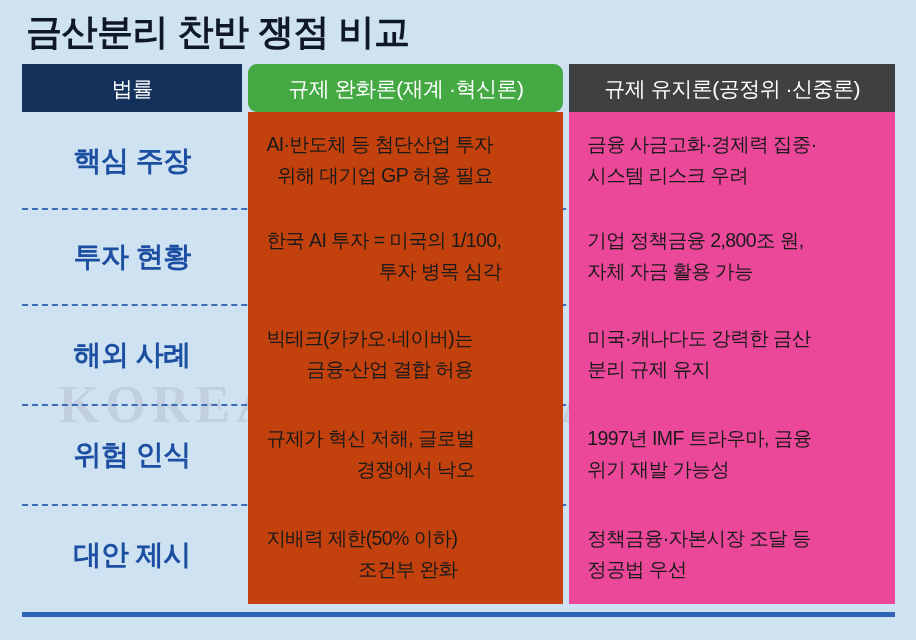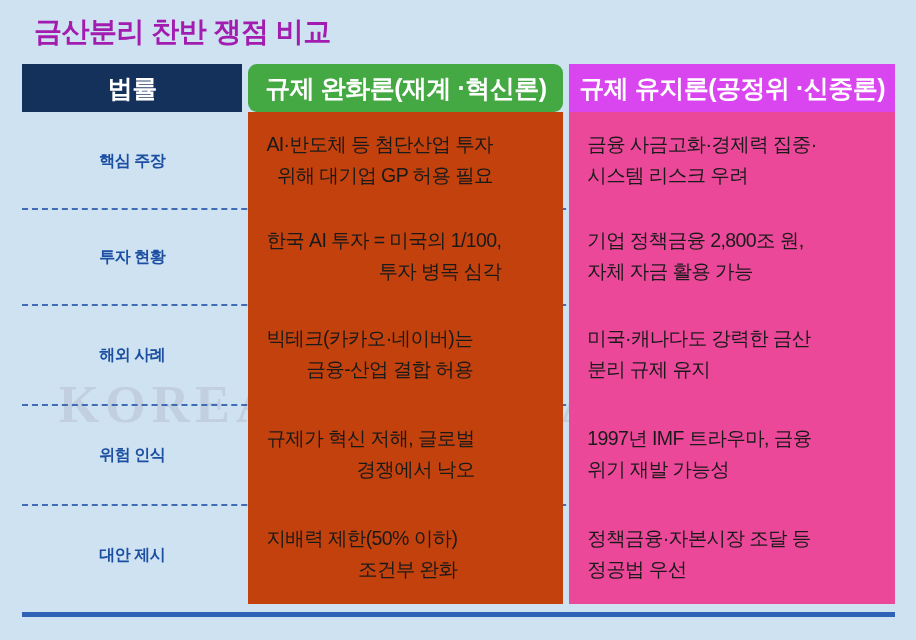--- a/index.html
+++ b/index.html
@@ -40,25 +40,25 @@
     display: block;
     font-size: 86px;
     line-height: 0.85;
     letter-spacing: 0;
     margin-bottom: 2px;
   }
 
   
   .title {
     position: absolute;
-    left: 34px;
+    left: 26px;
     top: 12px;
-    font-size: 28px;
+    font-size: 36px;
     font-weight: 700;
-    color: #a21caf;
+    color: #0f172a;
     letter-spacing: -0.5px;
     line-height: 40px;
     z-index: 3;
   }
 
   
   .table {
     position: absolute;
     left: 22px;
     top: 64px;
@@ -70,28 +70,28 @@
     display: flex;
     height: 48px;
     gap: 6px;
   }
 
   .head-cell {
     display: flex;
     align-items: center;
     justify-content: center;
     color: #ffffff;
-    font-size: 25px;
-    font-weight: 700;
+    font-size: 21px;
+    font-weight: 400;
     letter-spacing: -0.5px;
     line-height: 1;
   }
   .head-cell.c0 { width: 222px; background: #14315c; }
   .head-cell.c1 { width: 317px; background: #45a943; border-radius: 9px; }
-  .head-cell.c2 { width: 328px; background: #d946ef; }
+  .head-cell.c2 { width: 328px; background: #404040; }
 
   .body-rows { margin-top: 0; }
 
   .row {
     display: flex;
     gap: 6px;
     height: 96px;
     position: relative;
   }
   .row.r-tall { height: 100px; }
@@ -115,21 +115,21 @@
     position: relative;
     z-index: 2;
   }
 
   .cell.label {
     width: 222px;
     justify-content: center;
     padding: 0;
     background: transparent;
     color: #1c4fa1;
-    font-size: 16px;
+    font-size: 28px;
     font-weight: 700;
     letter-spacing: -0.5px;
   }
   .cell.pro  { width: 317px; background: #c2410c; text-align: right; }
   .cell.con  { width: 328px; background: #ec4899; }
 
   .bottom-rule {
     position: absolute;
     left: 22px;
     top: 612px;

